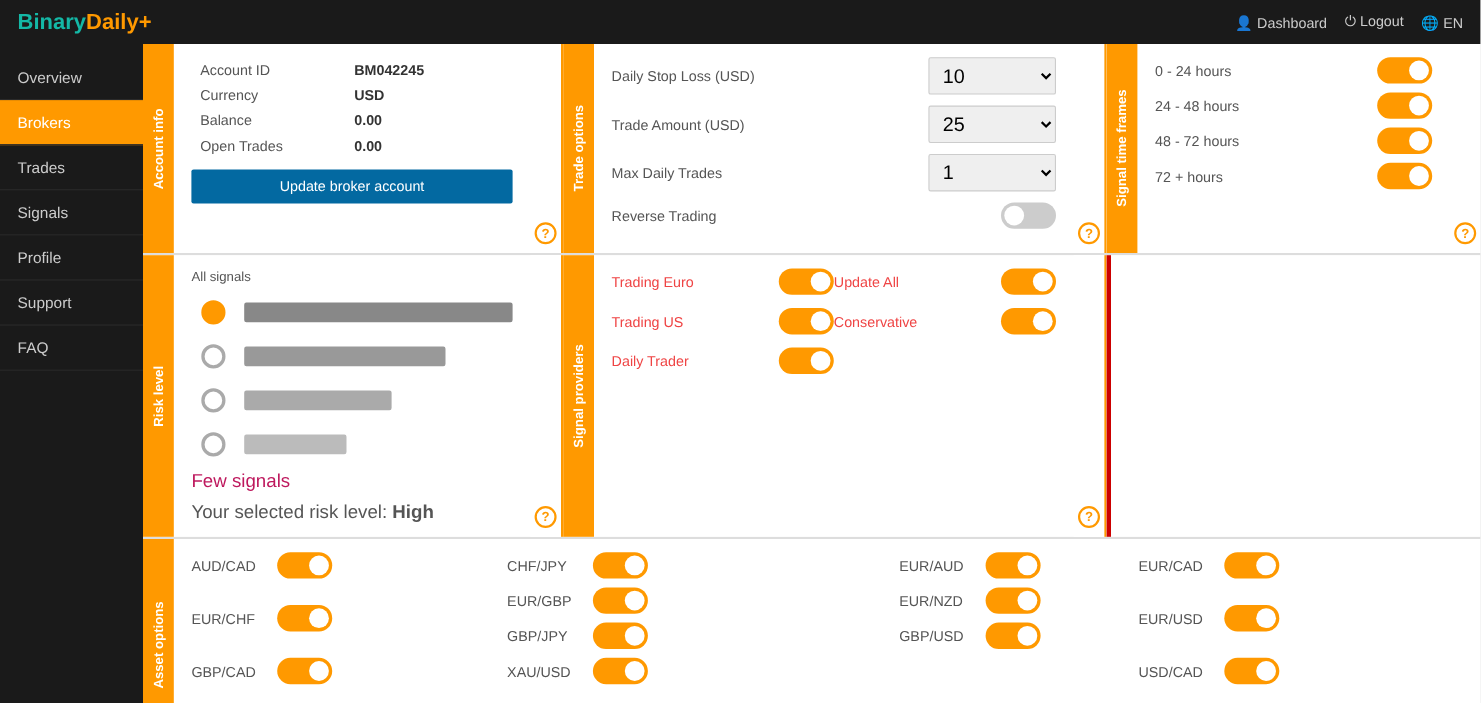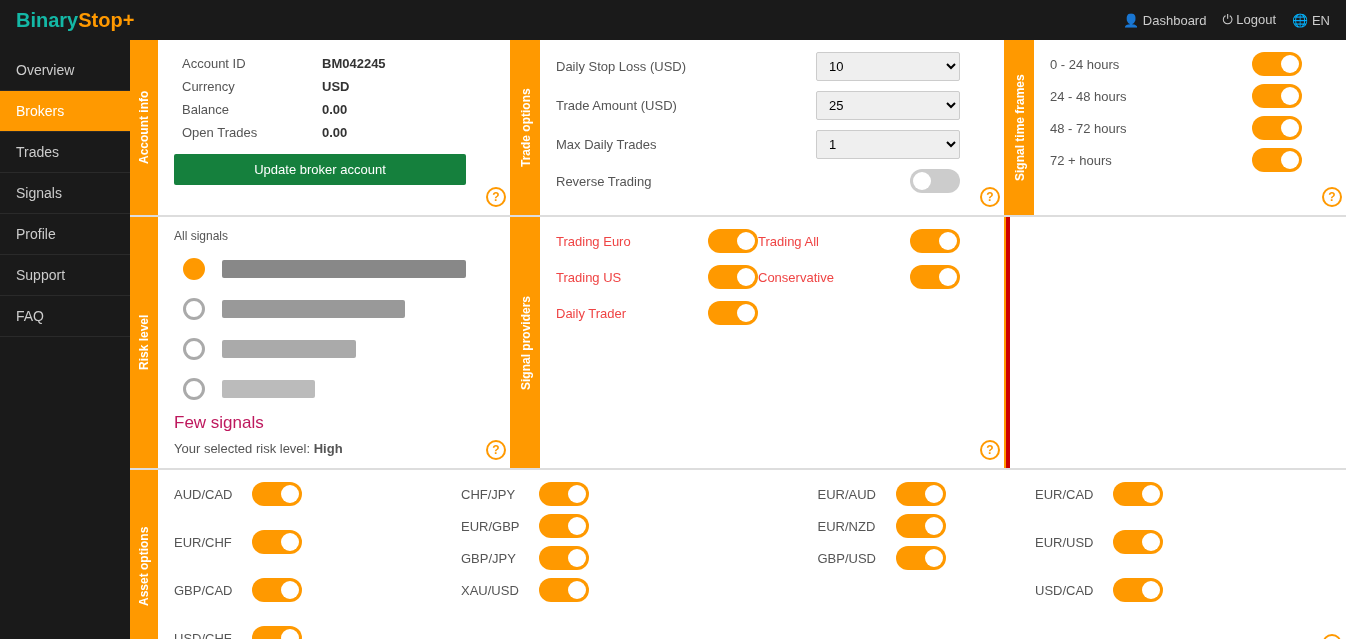--- a/index.html
+++ b/index.html
@@ -80,40 +80,40 @@
       color: #f90; font-size: 12px; font-weight: bold; cursor: pointer;
     }
 
     
     .info-table { width: 100%; border-collapse: collapse; }
     .info-table td { padding: 4px 8px; }
     .info-table td:first-child { color: #555; width: 140px; }
     .info-table td:last-child { font-weight: bold; color: #333; }
 
     .update-btn {
-      background: #15803d;
+      background: #0369a1;
       color: white;
       border: none;
       padding: 8px 16px;
       cursor: pointer;
       width: 100%;
       margin-top: 10px;
       font-size: 13px;
       border-radius: 2px;
     }
 
     
     .trade-row { display: flex; align-items: center; margin-bottom: 10px; }
     .trade-label { flex: 1; color: #555; font-size: 13px; }
     .trade-select {
-      width: 144px;
+      width: 116px;
       padding: 5px 8px;
       border: 1px solid #ccc;
       border-radius: 2px;
-      font-size: 13px;
+      font-size: 18px;
     }
     .toggle {
       position: relative;
       width: 50px;
       height: 24px;
       display: inline-block;
     }
     .toggle input { opacity: 0; width: 0; height: 0; }
     .toggle-slider {
       position: absolute;
@@ -154,21 +154,21 @@
     .sp-label { flex: 1; color: #ef4444; }
     .asset-cell { display: flex; align-items: center; gap: 8px; }
     .asset-name { width: 70px; color: #555; font-size: 13px; }
     .top-col-divider { width: 2px; background: #f90; }
   </style>
 </head>
 <body>
 
 <div class="topnav">
   <div class="topnav-logo">
-    <span>Binary</span><span style="color:#f90">Stop</span><span class="plus">+</span>
+    <span>Binary</span><span style="color:#f90">Daily</span><span class="plus">+</span>
   </div>
   <div class="topnav-right">
     <a href="#">
       <span>👤</span>
       <span>Dashboard</span>
     </a>
     <a href="#">
       <span>⏻</span>
       <span>Logout</span>
     </a>
@@ -308,21 +308,21 @@
               <div class="risk-circle"></div>
             </div>
             <div style="display:flex; flex-direction:column; justify-content:space-around; flex:1; padding-left:8px;">
               <div class="risk-bar" style="width:100%; height:18px; background:#888; border-radius:2px;"></div>
               <div class="risk-bar" style="width:75%; height:18px; background:#999; border-radius:2px;"></div>
               <div class="risk-bar" style="width:55%; height:18px; background:#aaa; border-radius:2px;"></div>
               <div class="risk-bar" style="width:38%; height:18px; background:#bbb; border-radius:2px;"></div>
             </div>
           </div>
           <div style="font-size:17px; color:#be185d; margin-top:4px;">Few signals</div>
-          <div style="font-size:13px; color:#555; margin-top:8px;">
+          <div style="font-size:17px; color:#555; margin-top:8px;">
             <span>Your selected risk level: </span><strong>High</strong>
           </div>
         </div>
         <div class="help-icon">
           <div class="help-circle">?</div>
         </div>
       </div>
 
       <div class="top-col-divider"></div>
 
@@ -340,21 +340,21 @@
               <label class="toggle"><input type="checkbox" checked="" style=""><span class="toggle-slider"></span></label>
             </div>
             <div class="sp-row">
               <div class="sp-label">Daily Trader</div>
               <label class="toggle"><input type="checkbox" checked="" style=""><span class="toggle-slider"></span></label>
             </div>
           </div>
 
           <div style="flex:1;">
             <div class="sp-row">
-              <div class="sp-label">Trading All</div>
+              <div class="sp-label">Update All</div>
               <label class="toggle"><input type="checkbox" checked="" style=""><span class="toggle-slider"></span></label>
             </div>
             <div class="sp-row">
               <div class="sp-label">Conservative</div>
               <label class="toggle"><input type="checkbox" checked="" style=""><span class="toggle-slider"></span></label>
             </div>
           </div>
         </div>
         <div class="help-icon">
           <div class="help-circle">?</div>

